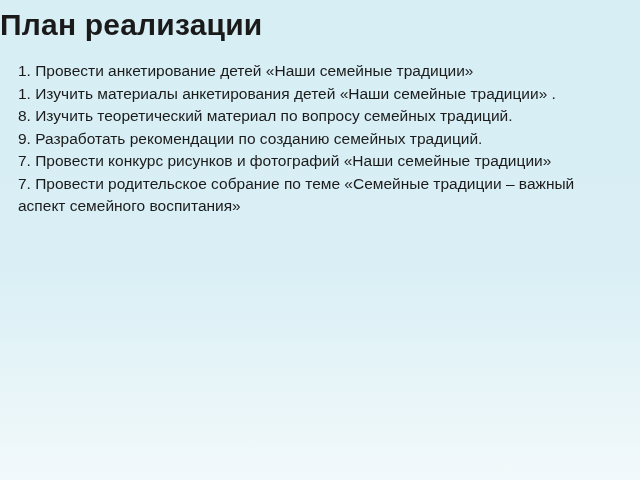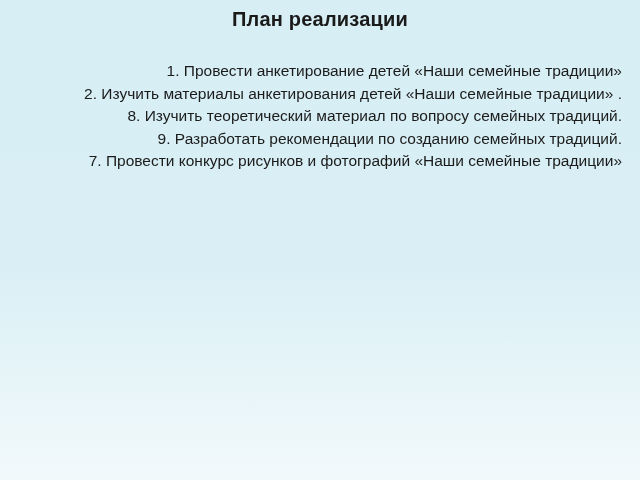--- a/index.html
+++ b/index.html
@@ -17,48 +17,49 @@
     position: relative;
     width: 640px;
     height: 480px;
     box-sizing: border-box;
   }
   .slide-title {
     position: absolute;
     top: 8px;
     left: 0;
     width: 640px;
-    text-align: center;
-    font-size: 20px;
+    text-align: left;
+    font-size: 30px;
     font-weight: bold;
     color: #1a1a1a;
     letter-spacing: 0.2px;
   }
   .body-block {
     position: absolute;
     top: 60px;
     left: 18px;
     width: 604px;
   }
   .line {
     font-size: 15.5px;
     line-height: 22.5px;
     color: #1b1b1b;
     margin: 0;
-    text-align: right;
+    text-align: left;
   }
 </style>
 </head>
 <body>
 
 <div class="slide">
 
   <div class="slide-title">План реализации</div>
 
   <div class="body-block">
     <p class="line">1. Провести анкетирование детей «Наши семейные традиции»</p>
-    <p class="line">2. Изучить материалы анкетирования детей «Наши семейные традиции» .</p>
+    <p class="line">1. Изучить материалы анкетирования детей «Наши семейные традиции» .</p>
     <p class="line">8. Изучить теоретический материал по  вопросу семейных традиций.</p>
     <p class="line">9. Разработать рекомендации по созданию семейных традиций.</p>
     <p class="line">7. Провести конкурс рисунков и фотографий «Наши семейные традиции»</p>
+    <p class="line">7. Провести родительское собрание по теме «Семейные традиции – важный аспект семейного воспитания»</p>
   </div>
 
 </div>
 
 </body></html>

